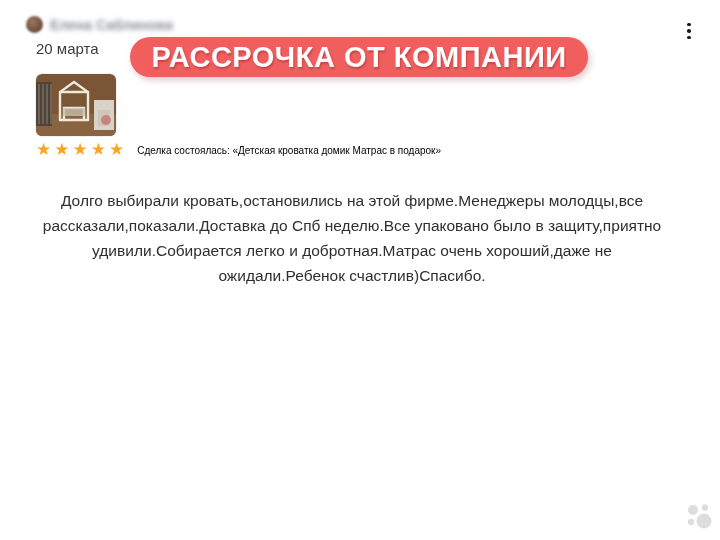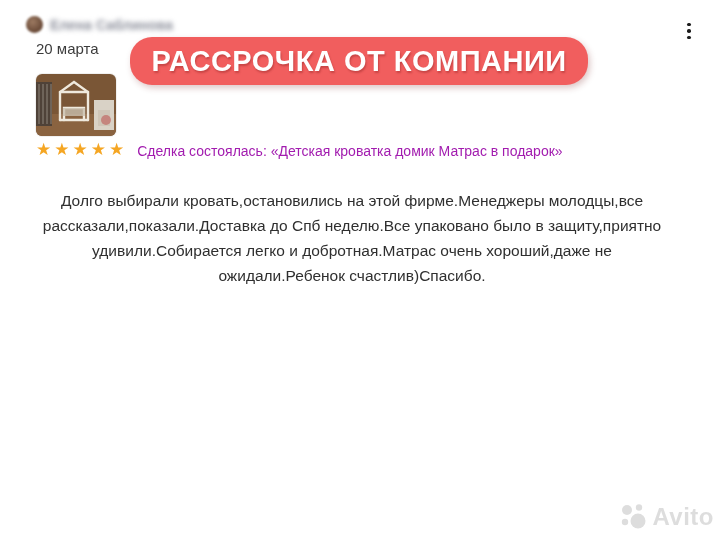--- a/index.html
+++ b/index.html
@@ -74,38 +74,38 @@
     white-space: nowrap;
   }
   .rating-1 { left: 36px; top: 142px; }
   .stars {
     font-size: 17px;
     letter-spacing: 3px;
     color: #f5a623;
     line-height: 1;
     transform: translateY(-1px);
   }
-  .deal-text { font-size: 14px; color: #a21caf; }
+  .deal-text { font-size: 10px; color: #000000; }
 
   .comment-label { position: absolute; font-size: 15.5px; font-weight: 700; color: #1e1e1e; }
   .comment-label-1 { left: 36px; top: 166px; }
 
   .comment-text {
     position: absolute;
     font-size: 15.5px;
     line-height: 25px;
     color: #2f2f2f;
   }
   .comment-1 { left: 36px; top: 188px; width: 632px; text-align: center; }
 
   
   .promo-banner {
     position: absolute;
     left: 130px; top: 37px;
-    width: 458px; height: 48px;
+    width: 458px; height: 40px;
     background: #f15e5e;
     border-radius: 22px;
     display: flex; align-items: center; justify-content: center;
     box-shadow: 2px 3px 6px rgba(120, 30, 30, 0.25);
     z-index: 5;
   }
   .promo-banner-label {
     color: #ffffff;
     font-size: 29px;
     font-weight: 800;
@@ -203,16 +203,15 @@
     <span class="promo-banner-label">РАССРОЧКА ОТ КОМПАНИИ</span>
   </div>
 
   <div class="watermark">
     <svg class="watermark-logo" viewBox="0 0 30 30" xmlns="http://www.w3.org/2000/svg">
       <circle cx="9" cy="8" r="5" fill="#dcdcdc"></circle>
       <circle cx="21" cy="5.5" r="3.2" fill="#dcdcdc"></circle>
       <circle cx="7" cy="20" r="3.2" fill="#dcdcdc"></circle>
       <circle cx="20" cy="19" r="7.5" fill="#dcdcdc"></circle>
     </svg>
-    <span class="watermark-label">Avito</span>
   </div>
 
 </div>
 
 </body></html>

